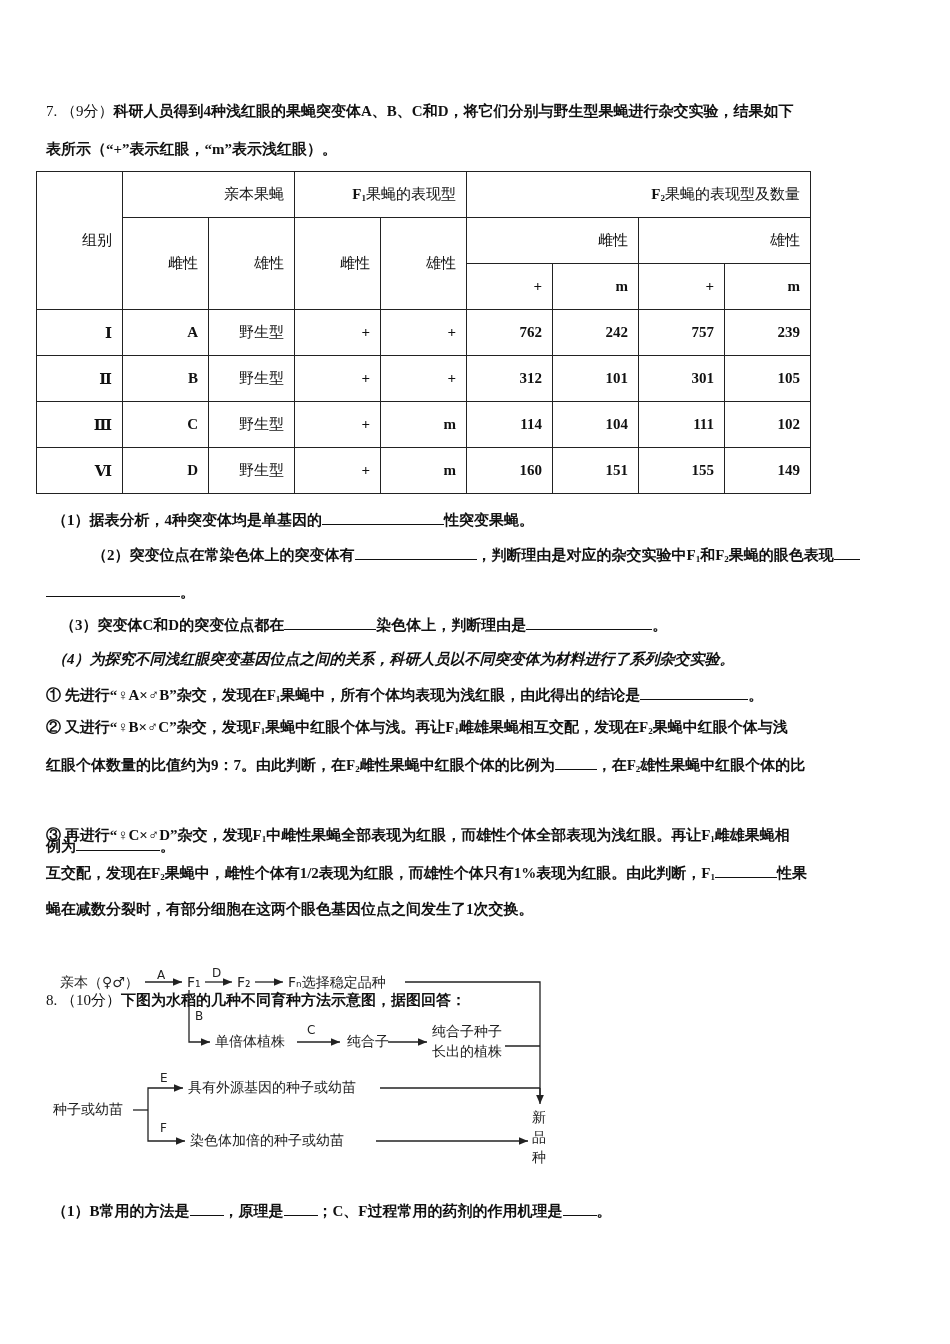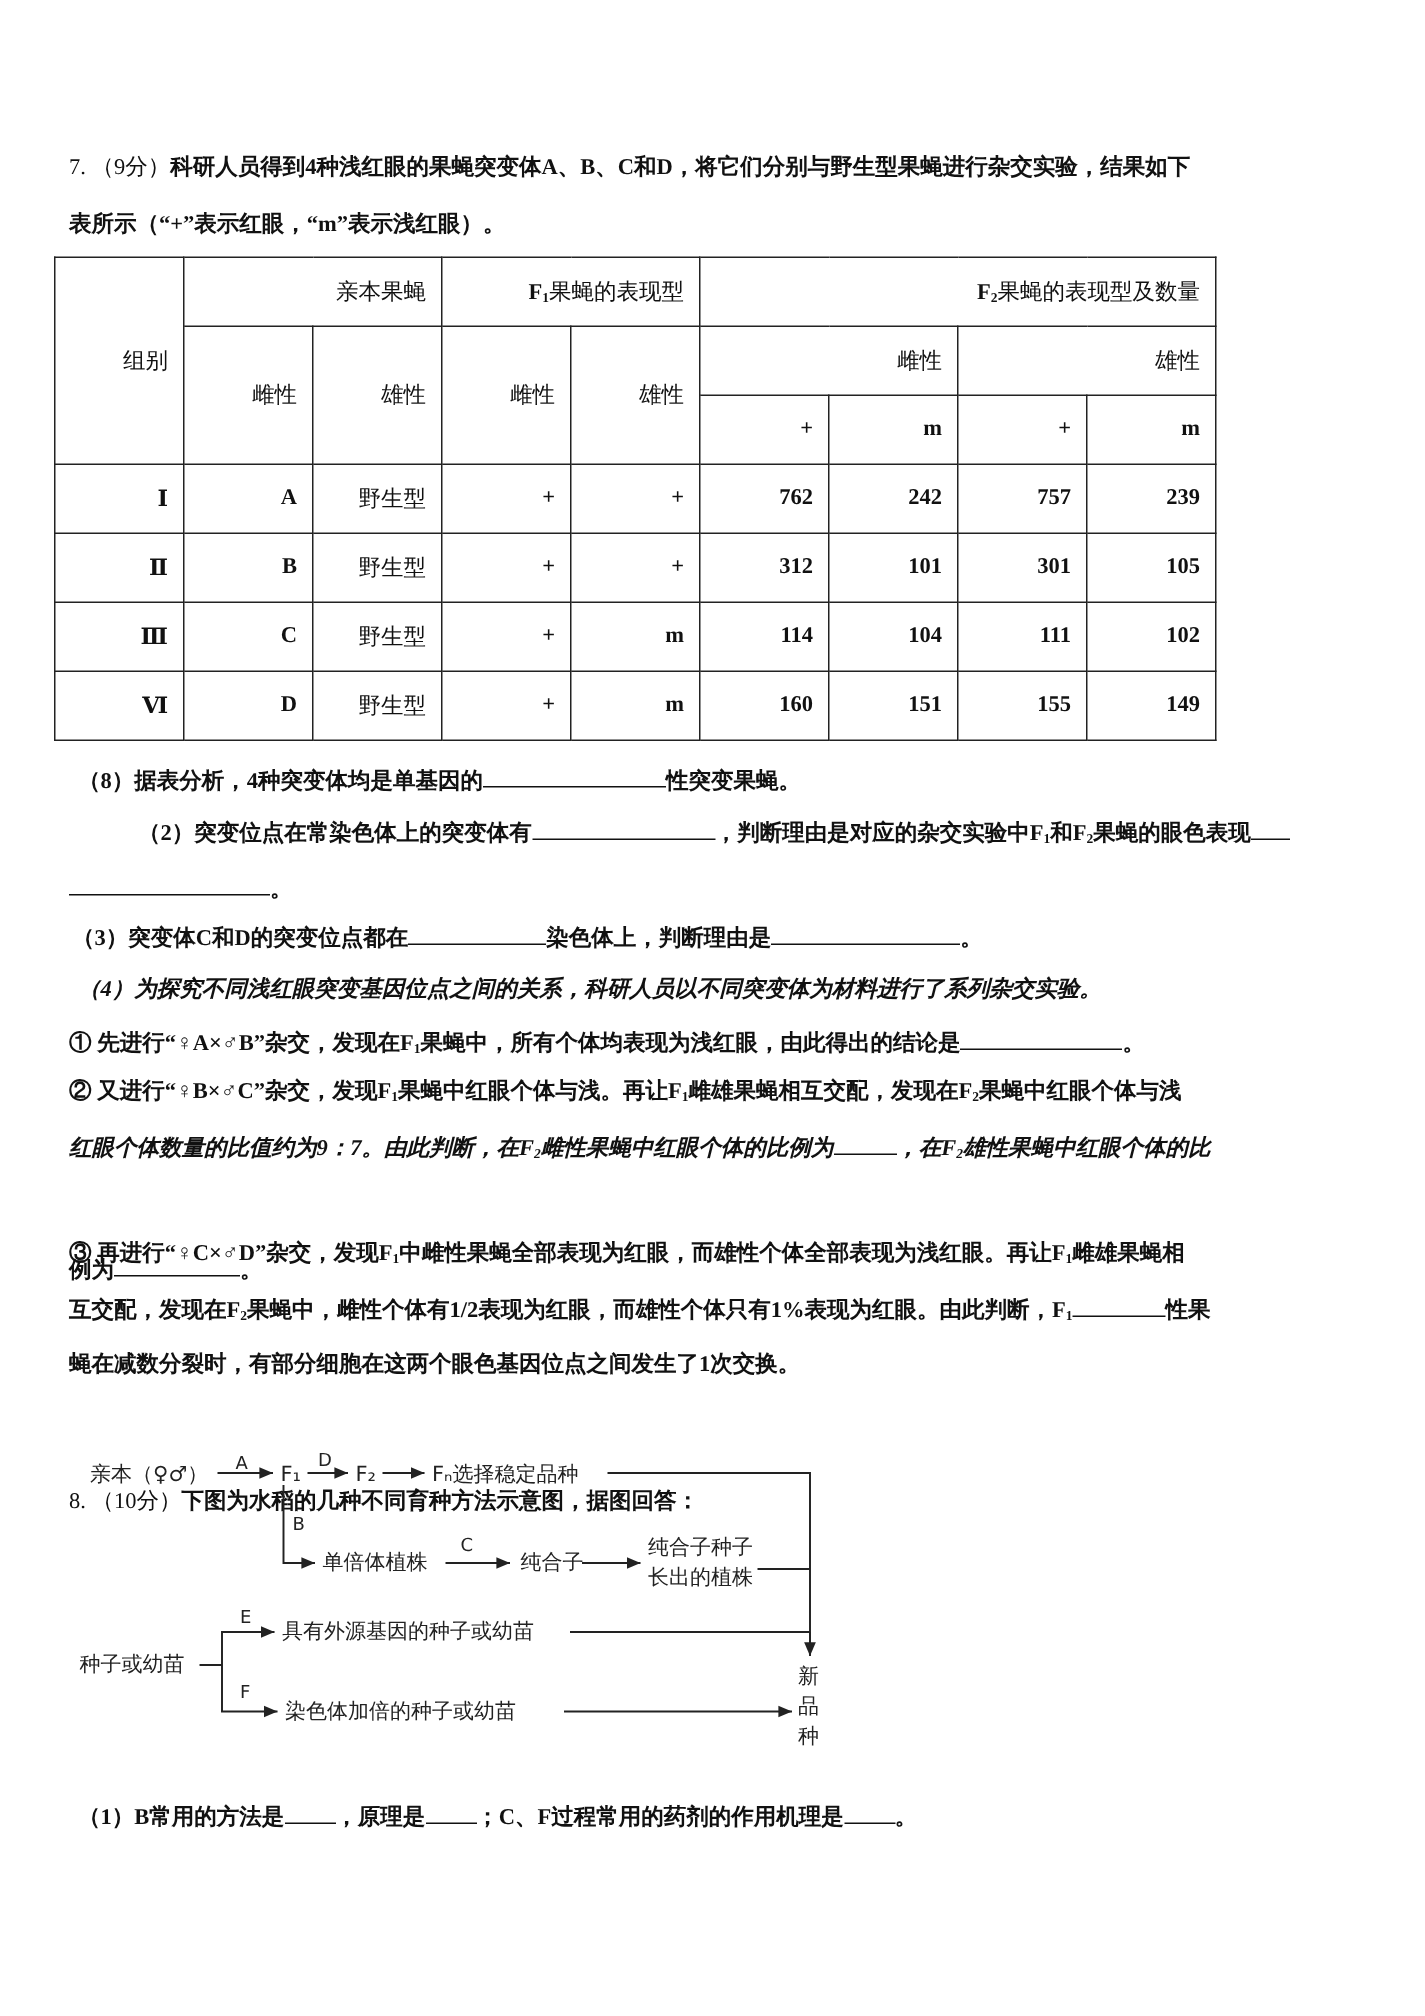--- a/index.html
+++ b/index.html
@@ -100,41 +100,41 @@
     <td>m</td>
     <td>160</td>
     <td>151</td>
     <td>155</td>
     <td>149</td>
   </tr>
 </tbody>
   </table>
 
 <div class="line" style="top:510px;left:52px;">
-  <span>（8）据表分析，4种突变体均是单基因的</span><span class="blank" style="width:122px"></span><span>性突变果蝇。</span>
+  <span>（1）据表分析，4种突变体均是单基因的</span><span class="blank" style="width:122px"></span><span>性突变果蝇。</span>
 </div>
 <div class="line" style="top:545px;left:52px;margin-left:40px;">
   <span>（2）突变位点在常染色体上的突变体有</span><span class="blank" style="width:122px"></span><span>，判断理由是对应的杂交实验中F</span><sub>1</sub><span>和F</span><sub>2</sub><span>果蝇的眼色表现</span><span class="blank" style="width:26px"></span>
 </div>
 <div class="line" style="top:582px;">
   <span class="blank" style="width:134px"></span><span>。</span>
 </div>
-<div class="line" style="top:615px;left:48px;text-align:center;">
+<div class="line" style="top:615px;left:60px;text-align:center;">
   <span>（3）突变体C和D的突变位点都在</span><span class="blank" style="width:92px"></span><span>染色体上，判断理由是</span><span class="blank" style="width:126px"></span><span>。</span>
 </div>
 <div class="line" style="top:650px;left:52px;font-style:italic;">
   <span>（4）为探究不同浅红眼突变基因位点之间的关系，科研人员以不同突变体为材料进行了系列杂交实验。</span>
 </div>
 <div class="line" style="top:685px;">
   <span>① 先进行“♀A×♂B”杂交，发现在F</span><sub>1</sub><span>果蝇中，所有个体均表现为浅红眼，由此得出的结论是</span><span class="blank" style="width:108px"></span><span>。</span>
 </div>
 <div class="line" style="top:718px;">
   <span>② 又进行“♀B×♂C”杂交，发现F</span><sub>1</sub><span>果蝇中红眼个体与浅。再让F</span><sub>1</sub><span>雌雄果蝇相互交配，发现在F</span><sub>2</sub><span>果蝇中红眼个体与浅</span>
 </div>
-<div class="line" style="top:755px;font-style:italic;">
+<div class="line" style="top:755px;">
   <span>红眼个体数量的比值约为9：7。由此判断，在F</span><sub>2</sub><span>雌性果蝇中红眼个体的比例为</span><span class="blank" style="width:42px"></span><span>，在F</span><sub>2</sub><span>雄性果蝇中红眼个体的比</span>
 </div>
 <div class="line" style="top:836px;">
   <span>例为</span><span class="blank" style="width:84px"></span><span>。</span>
 </div>
 <div class="line" style="top:826px;">
   <span>③ 再进行“♀C×♂D”杂交，发现F</span><sub>1</sub><span>中雌性果蝇全部表现为红眼，而雄性个体全部表现为浅红眼。再让F</span><sub>1</sub><span>雌雄果蝇相</span>
 </div>
 <div class="line" style="top:863px;">
   <span>互交配，发现在F</span><sub>2</sub><span>果蝇中，雌性个体有1/2表现为红眼，而雄性个体只有1%表现为红眼。由此判断，F</span><sub>1</sub><span class="blank" style="width:62px"></span><span>性果</span>

